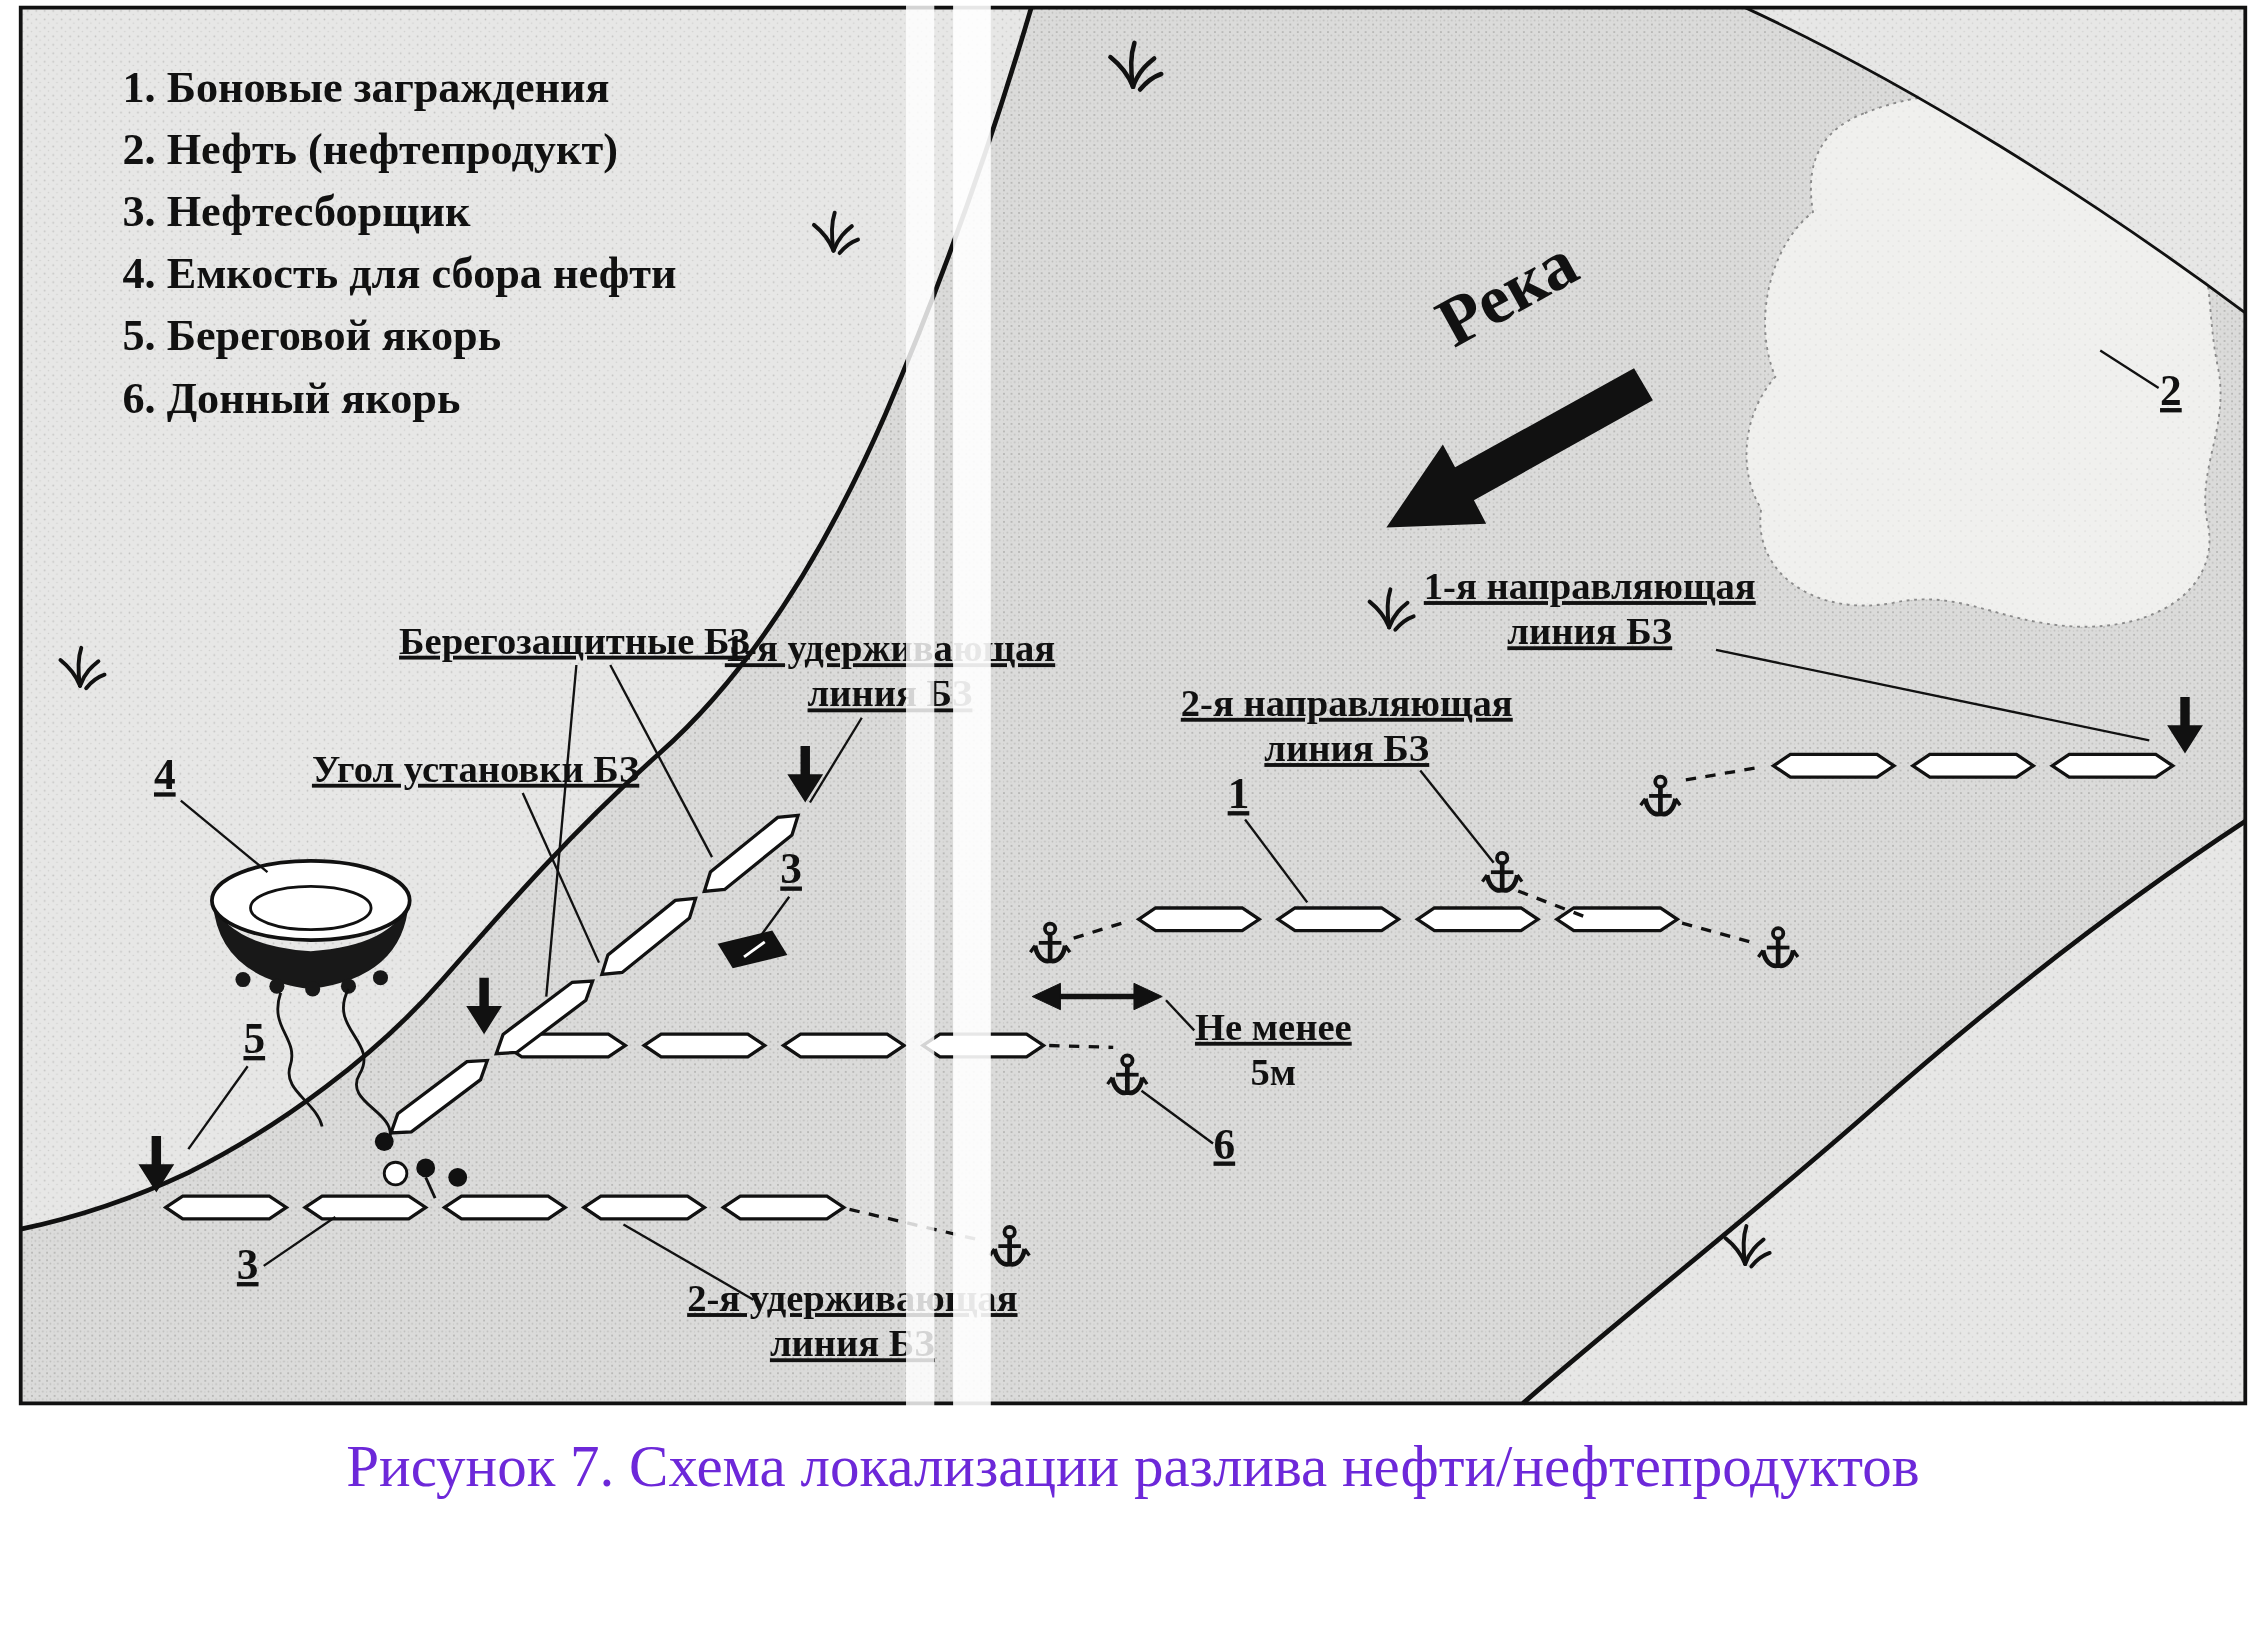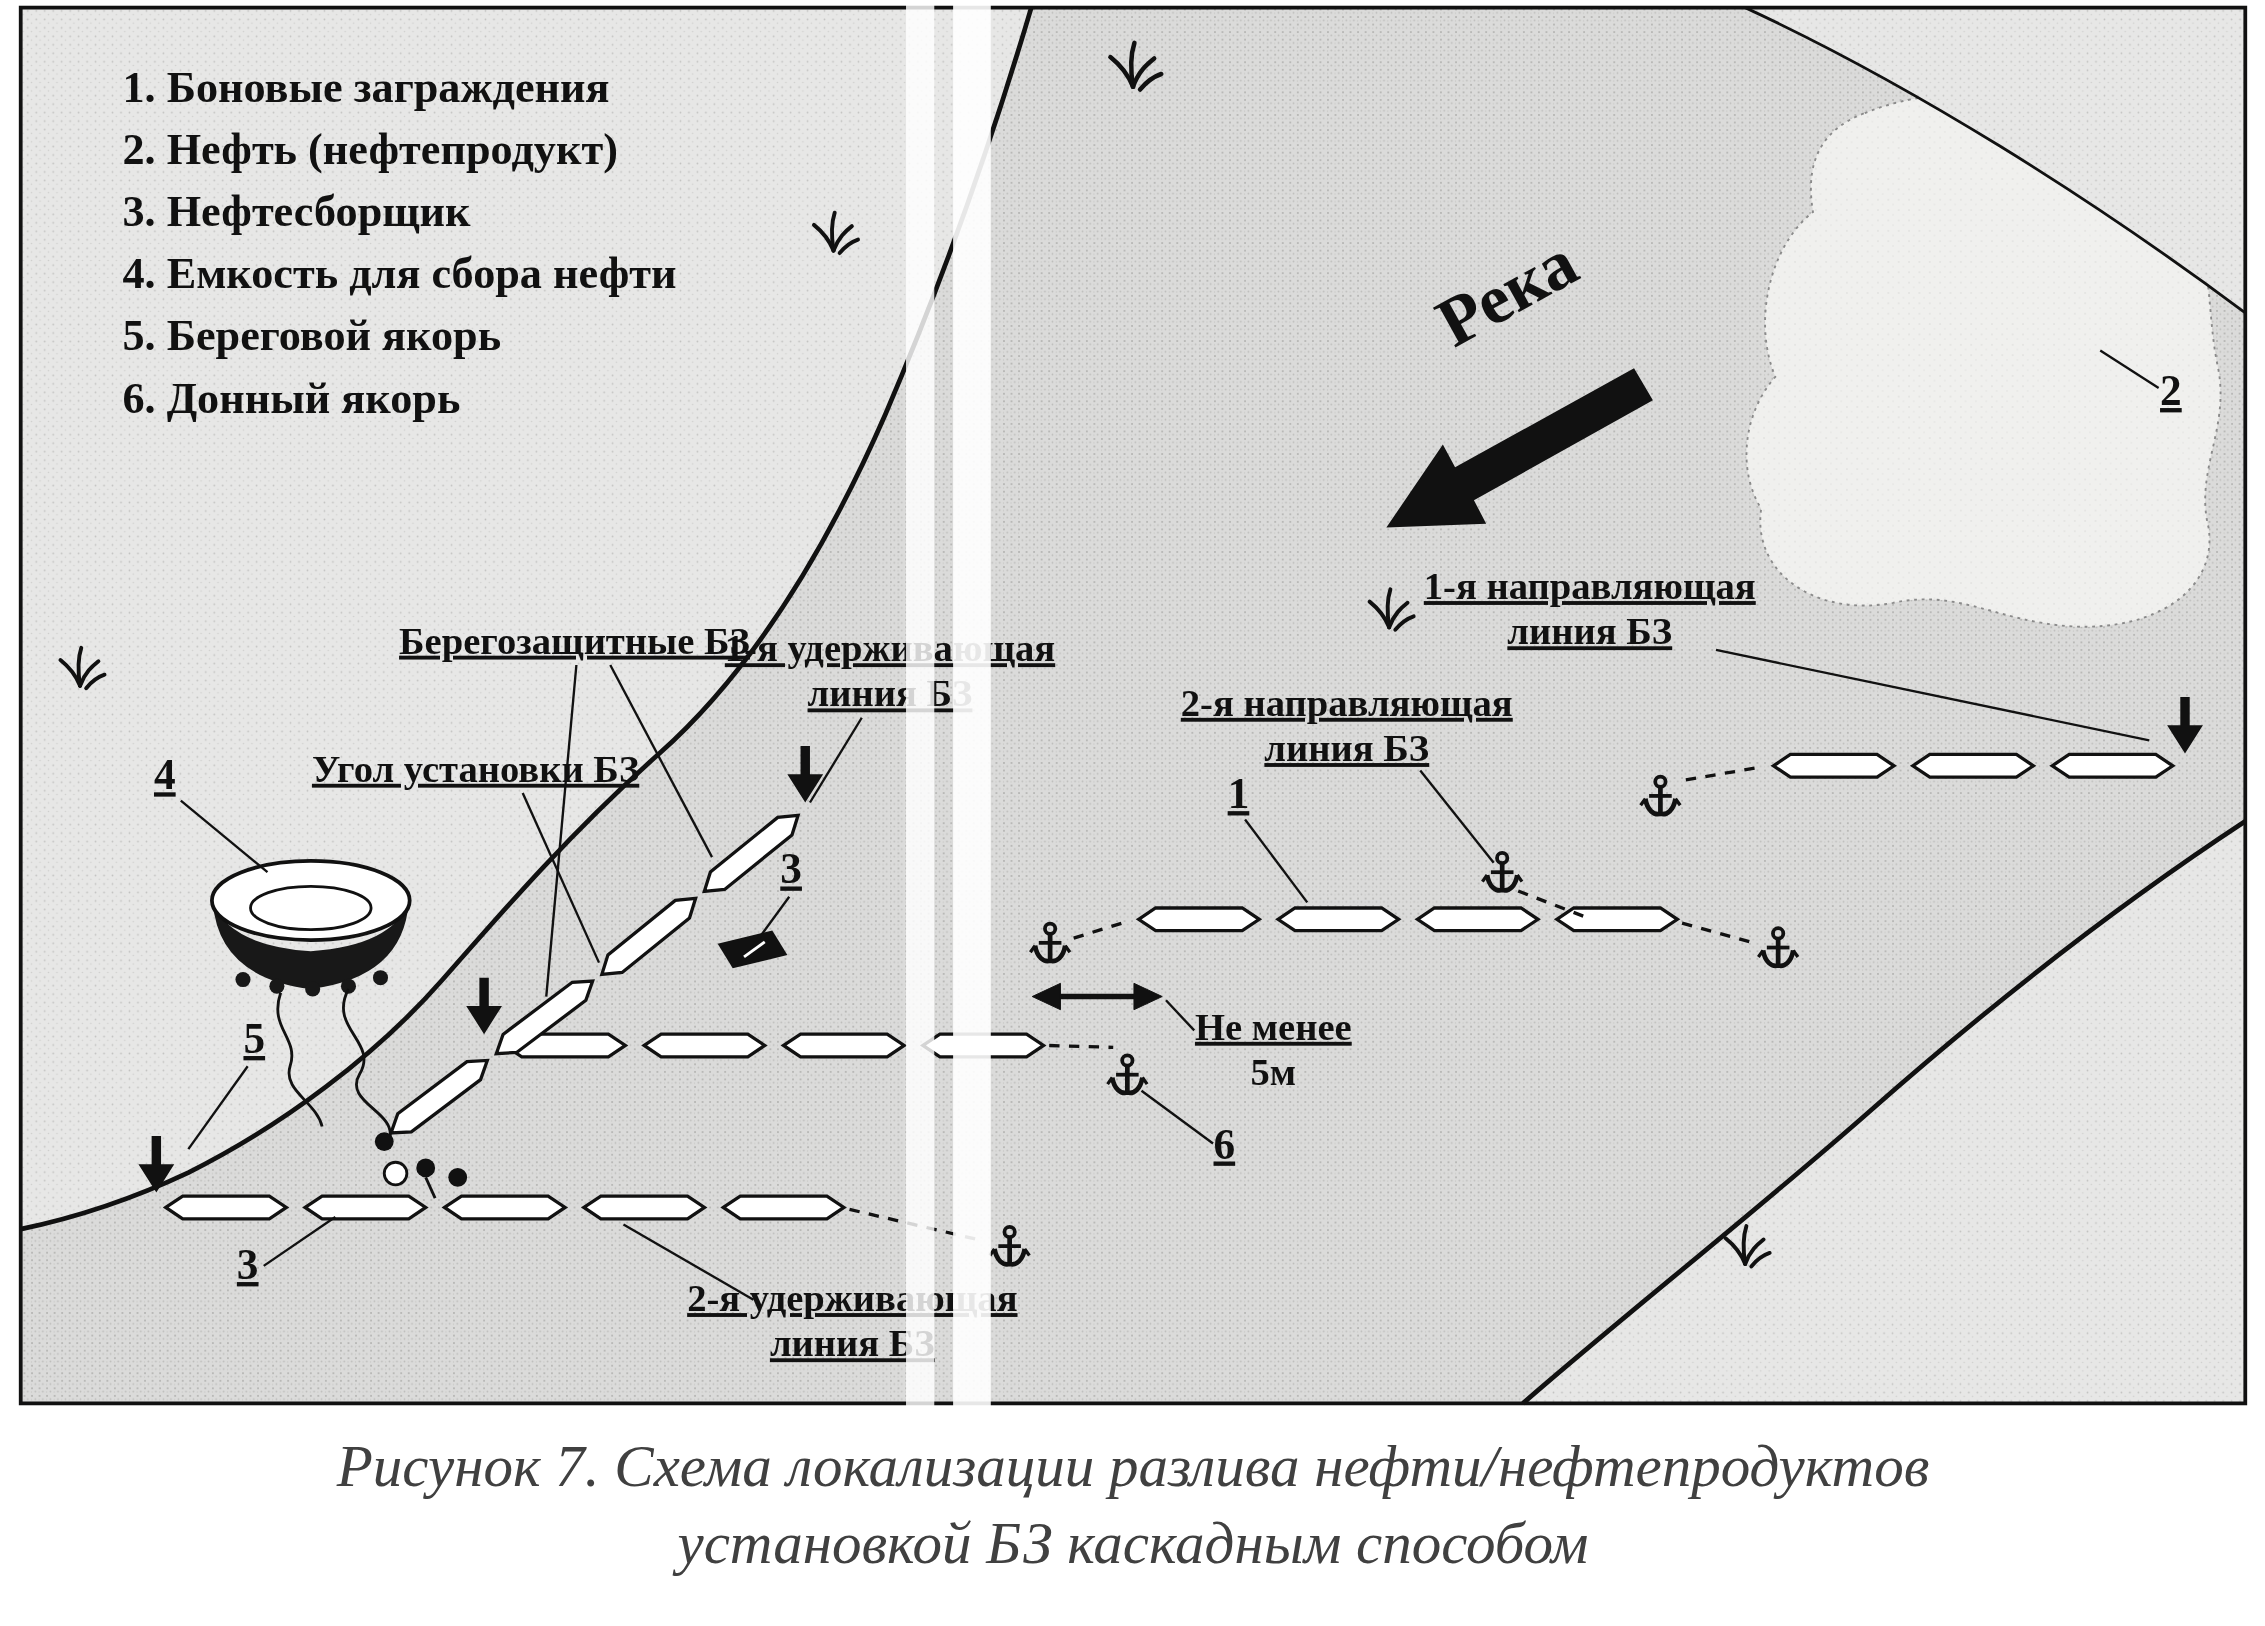--- a/index.html
+++ b/index.html
@@ -1,20 +1,20 @@
 <!DOCTYPE html>
 <html style="font-size:15px"><head>
 <meta charset="utf-8">
 <style>
   html,body{margin:0;padding:0;background:#888;}
   .page{position:relative;width:2266px;height:1626px;background:#ffffff;overflow:hidden;
         font-family:"Liberation Serif", serif;color:#111;}
   svg.diagram{position:absolute;left:0;top:0;}
   .caption{position:absolute;left:0;top:1428px;width:2266px;text-align:center;
-           font-size:59px;line-height:1.3;color:#404040;font-style:italic;}
+           font-size:59px;line-height:1.3;color:#6d28d9;}
   text{fill:#111;}
   .leg{font-weight:bold;font-size:47px;}
   .lbl{font-weight:bold;font-size:41px;text-anchor:middle;}
   .u{text-decoration:underline;}
   .num{font-weight:bold;font-size:46px;text-anchor:middle;text-decoration:underline;}
   .riv{font-weight:bold;font-size:74px;text-anchor:middle;}
   .ld{stroke:#111;stroke-width:2.5;fill:none;}
   .dash{stroke:#111;stroke-width:3.5;stroke-dasharray:11 10;fill:none;}
   .shore{stroke:#111;stroke-width:5;fill:none;}
   .thin{stroke:#111;stroke-width:3;fill:none;}
@@ -232,17 +232,16 @@
   <text class="num" x="1300" y="1230">6</text>
 
   <rect x="22" y="8" width="2362" height="1482" fill="none" stroke="#111" stroke-width="4"></rect>
 
   <rect x="962" y="0" width="30" height="1498" fill="#fff" opacity="0.82"></rect>
   <rect x="1012" y="0" width="40" height="1498" fill="#fff" opacity="0.9"></rect>
 </svg>
 
 <div class="caption">
   <div>Рисунок 7. Схема локализации разлива нефти/нефтепродуктов</div>
-  <div>установкой БЗ каскадным способом</div>
 </div>
 
 </div>
 
 
 </body></html>

